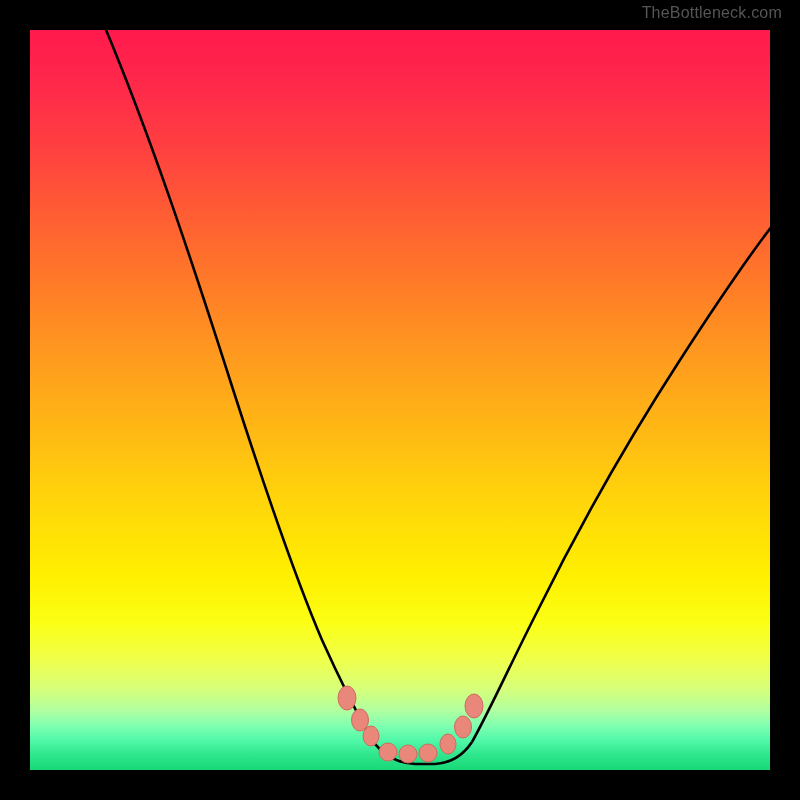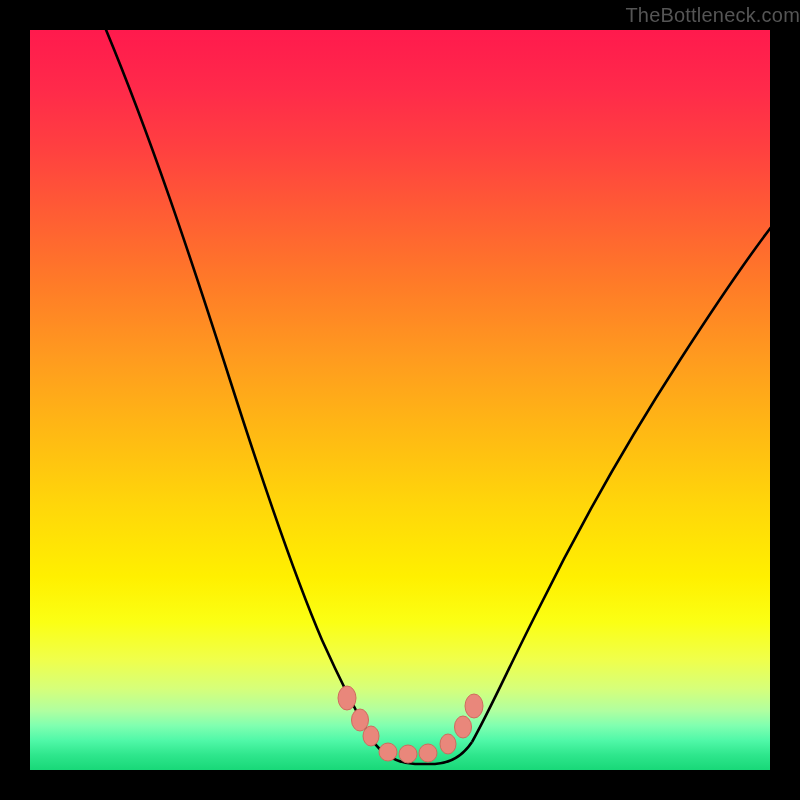--- a/index.html
+++ b/index.html
@@ -51,23 +51,23 @@
       #18d878 100%
     );
   }
   .svg-layer {
     position: absolute;
     inset: 0;
   }
   .watermark {
     position: absolute;
     top: 4px;
-    right: 0;
+    right: 18px;
     color: #555;
-    font-size: 20px;
+    font-size: 16px;
     font-weight: 500;
     letter-spacing: 0.2px;
     user-select: none;
   }
 </style>
 </head>
 <body>
 
 <div class="frame">
 

